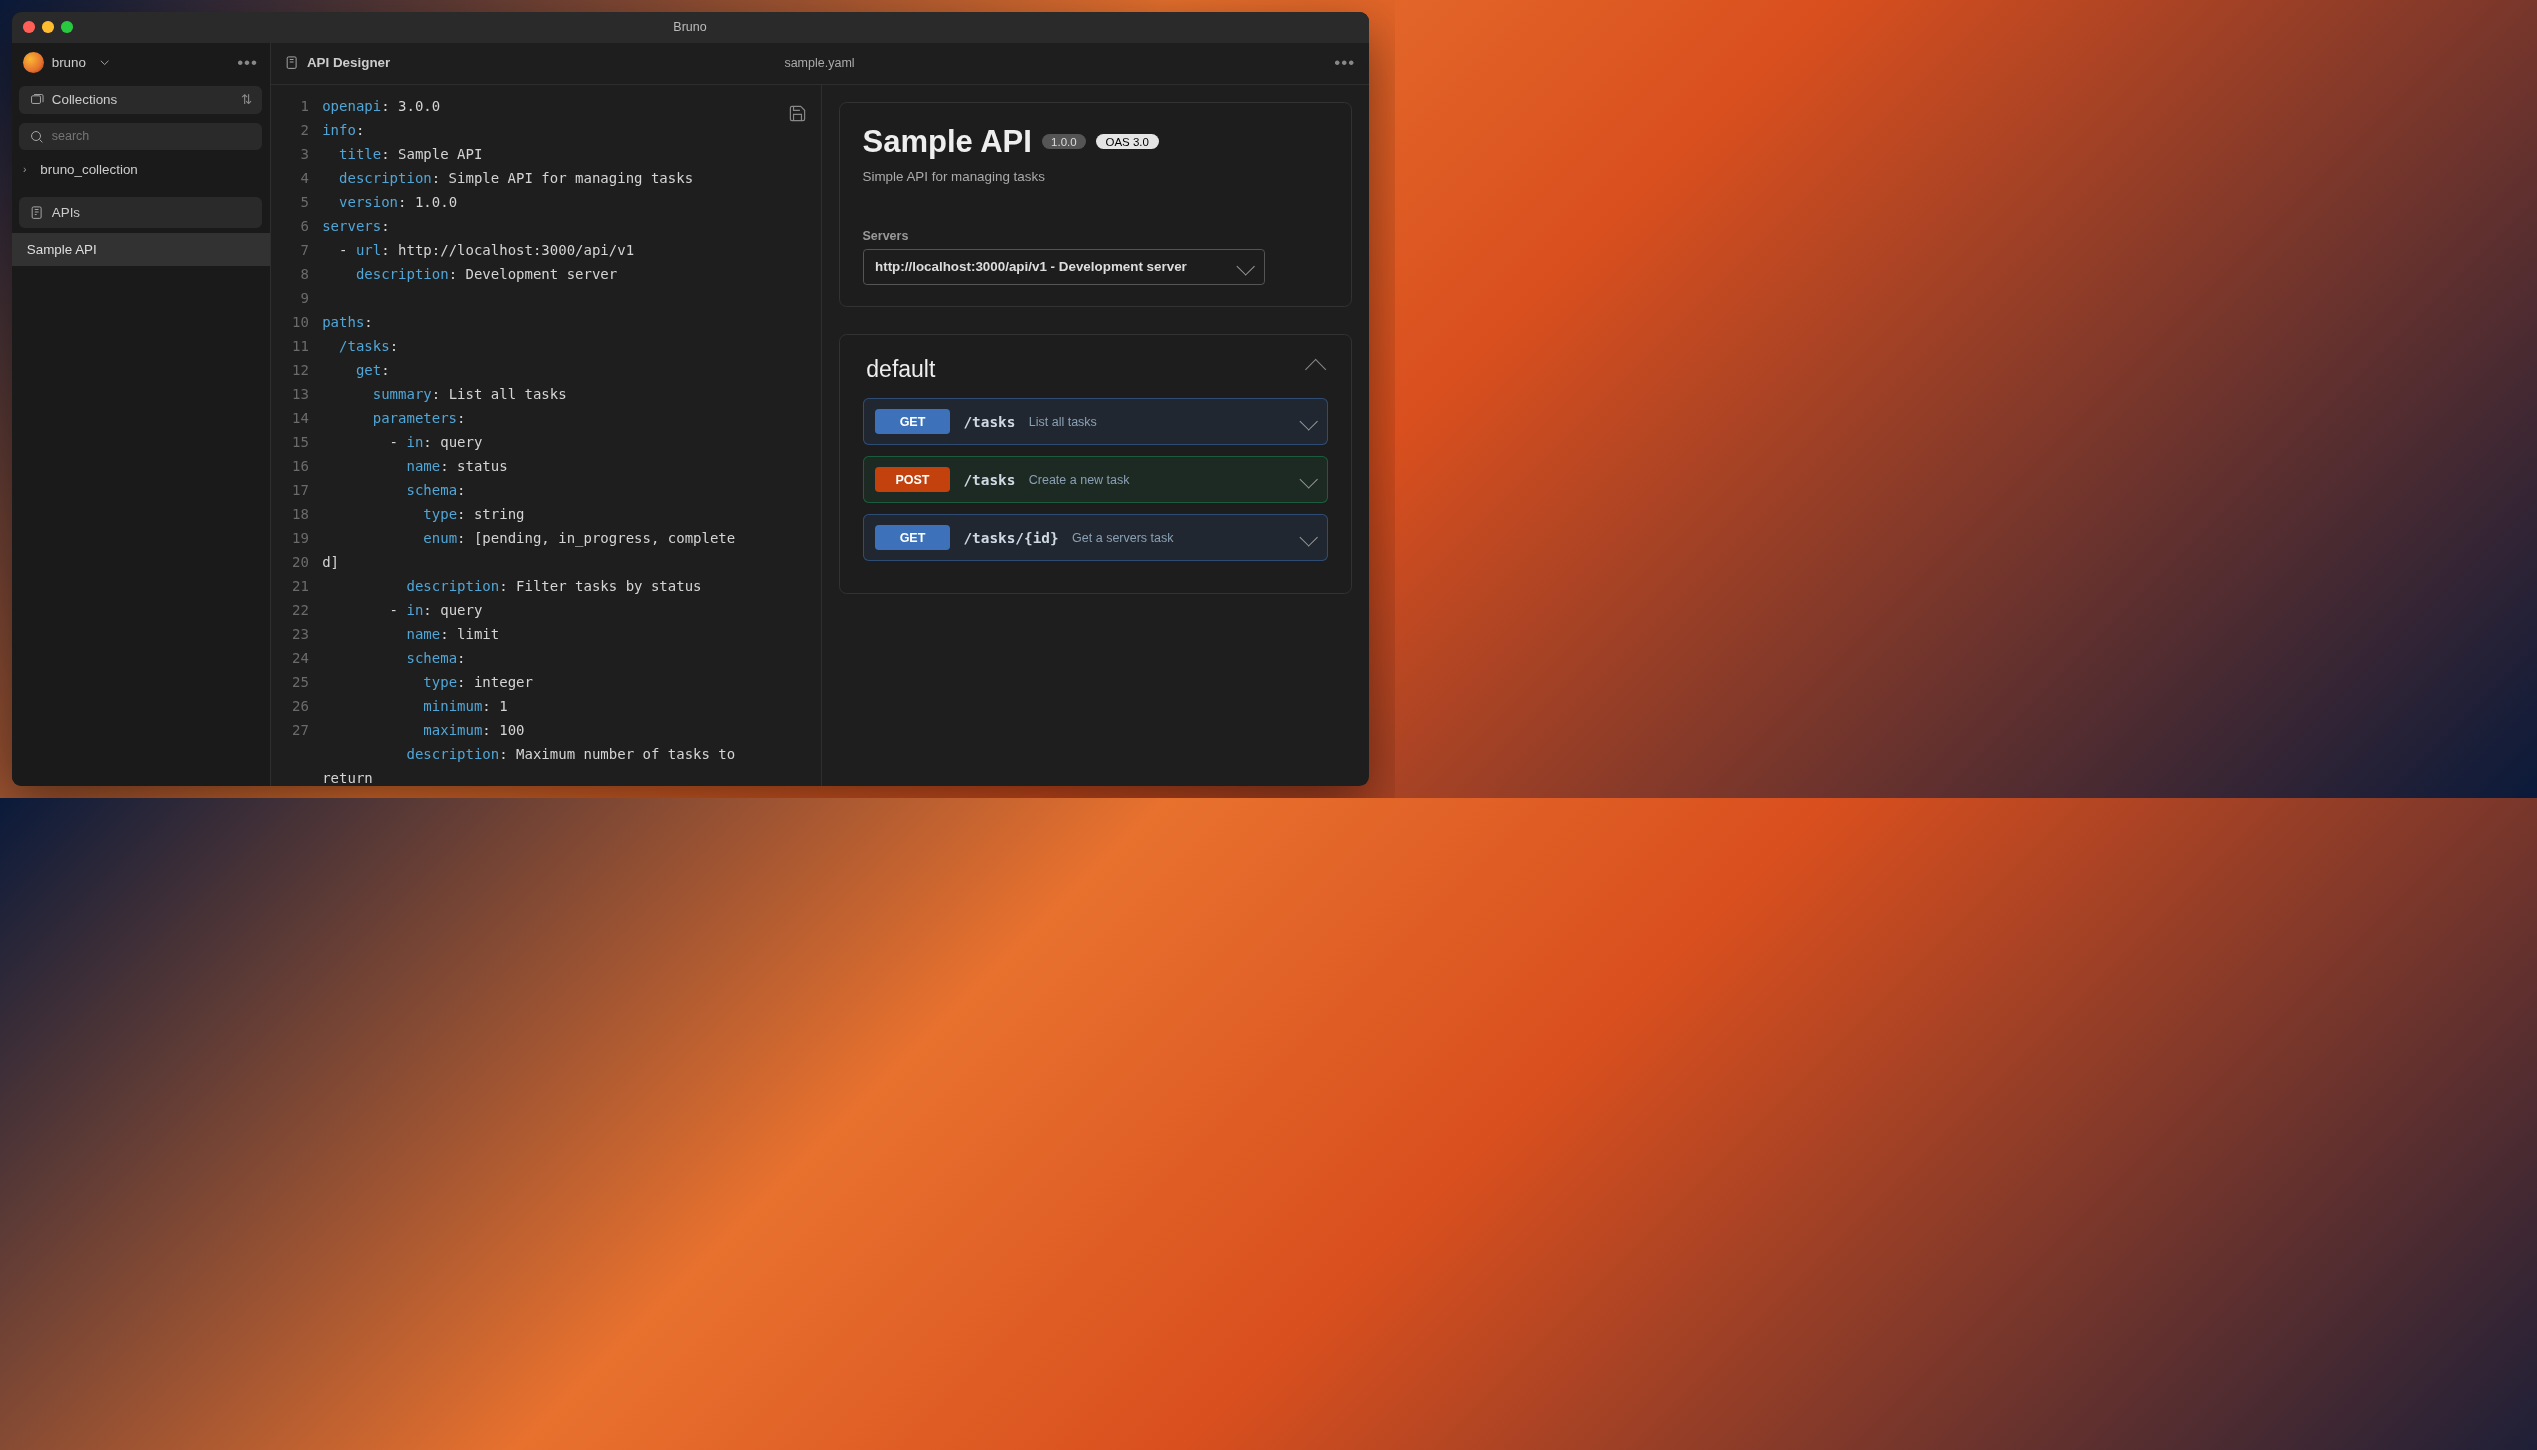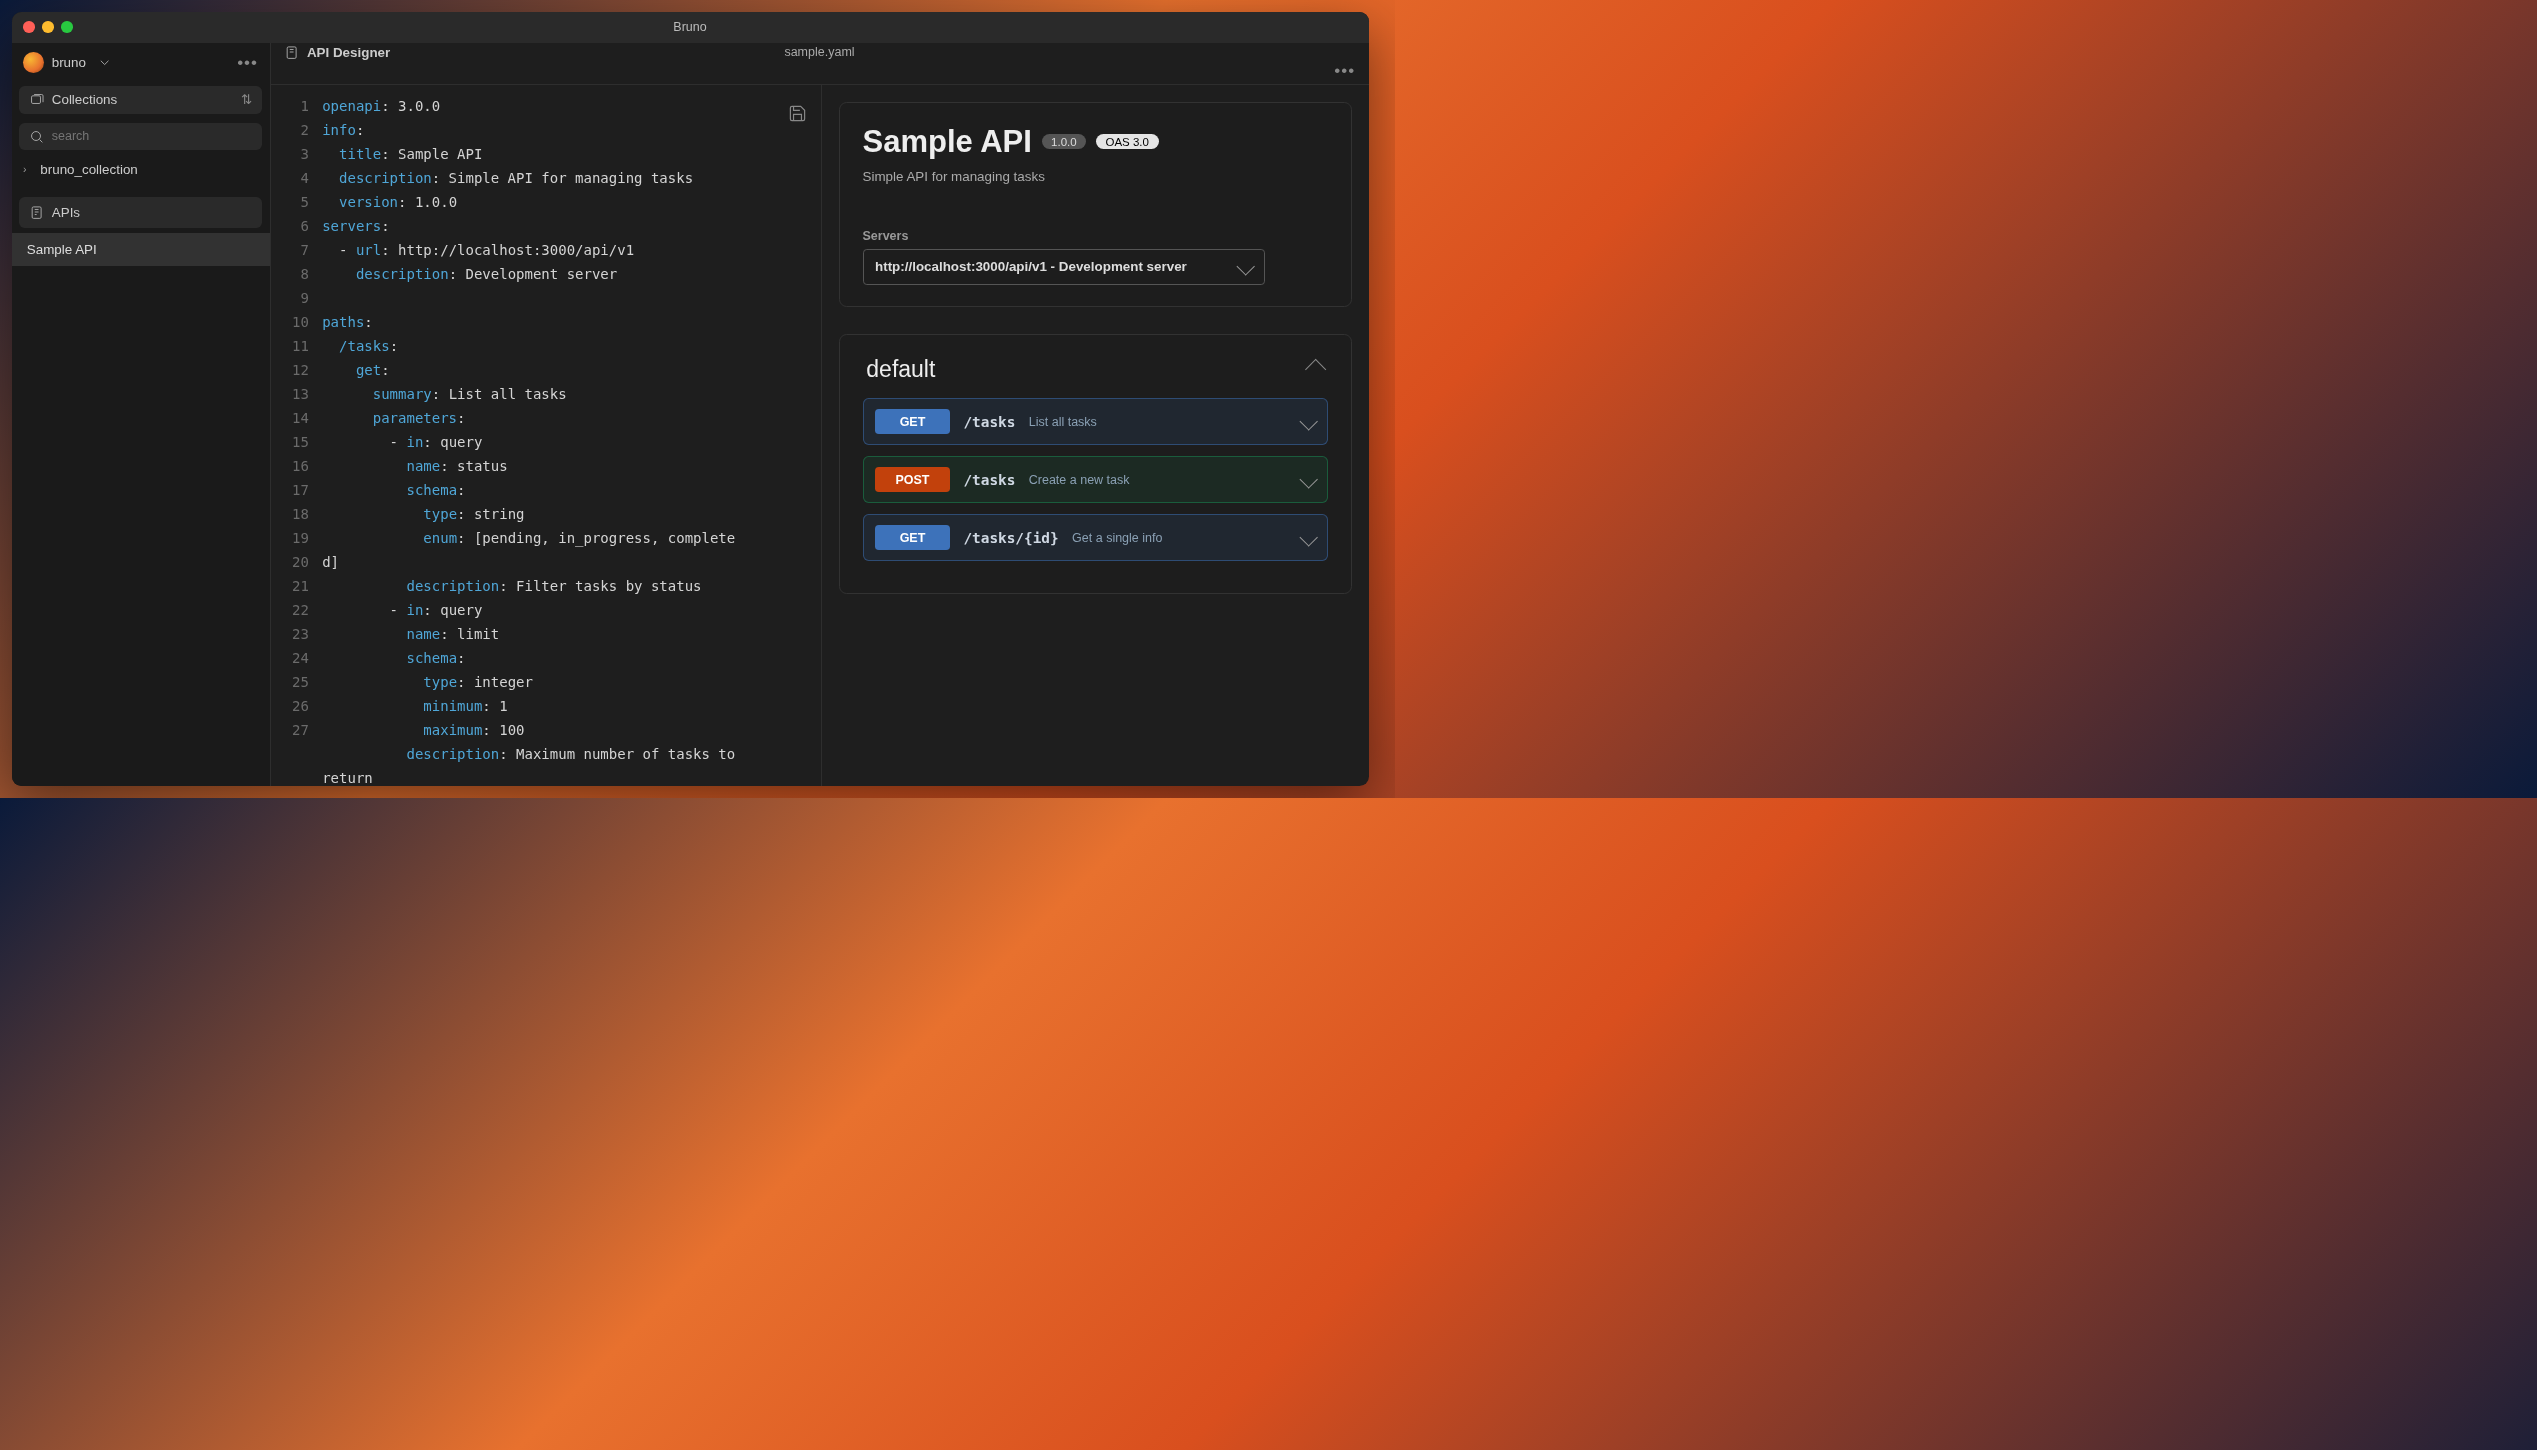--- a/index.html
+++ b/index.html
@@ -167,21 +167,21 @@
     gap: 7.7px;
     font-weight: 600;
   }
   .tab-center {
     position: absolute;
     left: 50%;
     transform: translateX(-50%);
     color: #aaa;
     font-size: 12.5px;
   }
-  .tab-bar-wrap { position: relative; display: flex; width: 100%; flex-direction: column; }
+  .tab-bar-wrap { position: relative; display: flex; align-items: center; width: 100%; }
   .tab-right { margin-left: auto; color: #888; font-size: 17px; letter-spacing: 1px; cursor: pointer; }
   .panes {
     flex: 1;
     display: flex;
     min-height: 0;
   }
   
   .editor {
     width: 551px;
     display: flex;
@@ -477,21 +477,21 @@
                 </div>
                 <div class="endpoint ep-post">
                   <span class="method m-post">POST</span>
                   <span class="path">/tasks</span>
                   <span class="summary">Create a new task</span>
                   <div class="ep-chev chev-down-s"></div>
                 </div>
                 <div class="endpoint ep-get">
                   <span class="method m-get">GET</span>
                   <span class="path">/tasks/{id}</span>
-                  <span class="summary">Get a single info</span>
+                  <span class="summary">Get a servers task</span>
                   <div class="ep-chev chev-down-s"></div>
                 </div>
               </div>
           </div>
 
         </div>
       </div>
     </div>
   </div>
 </div>

